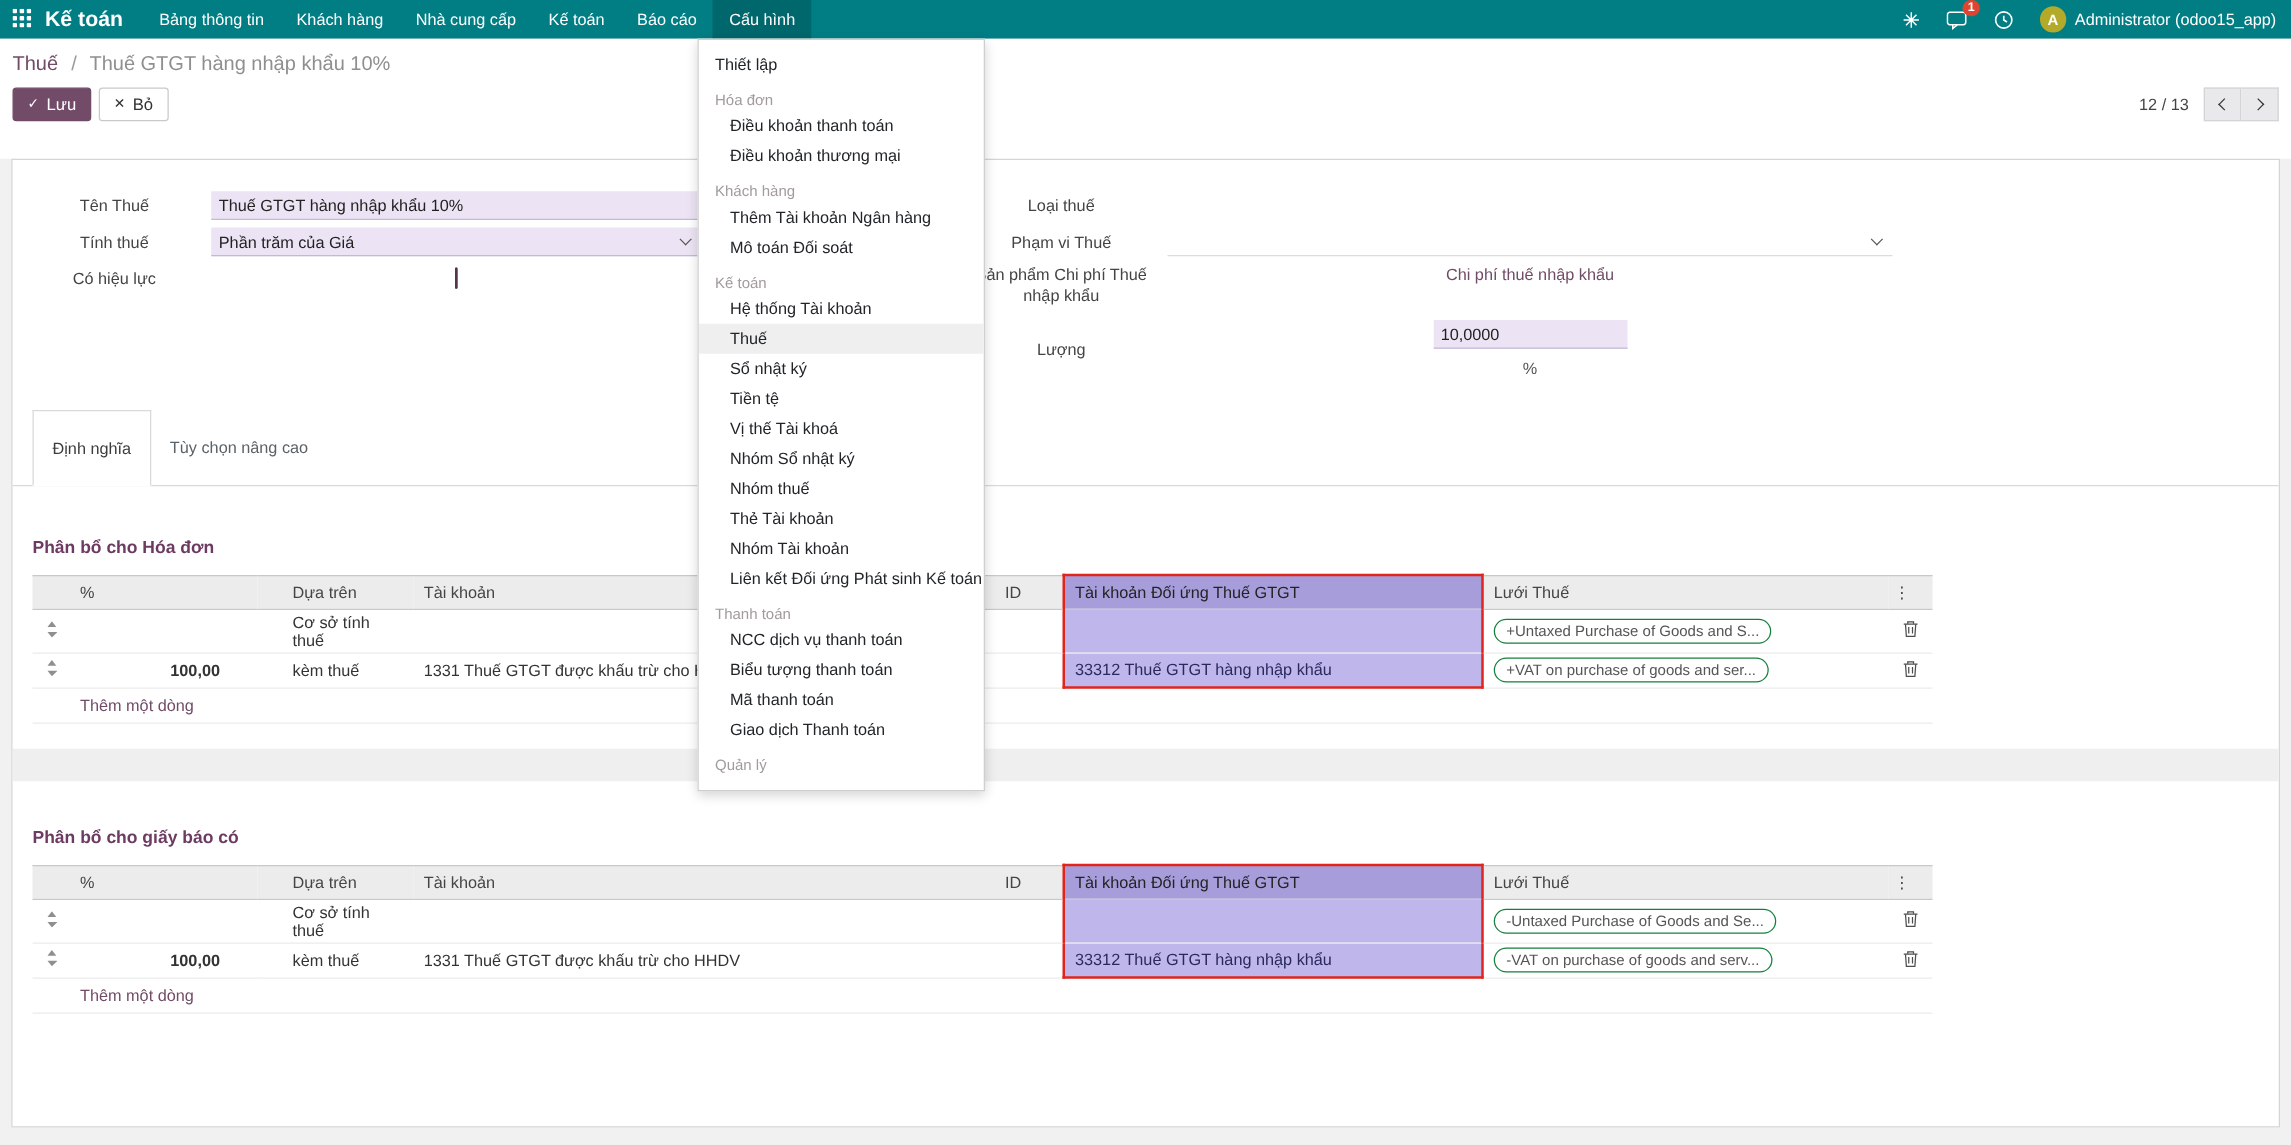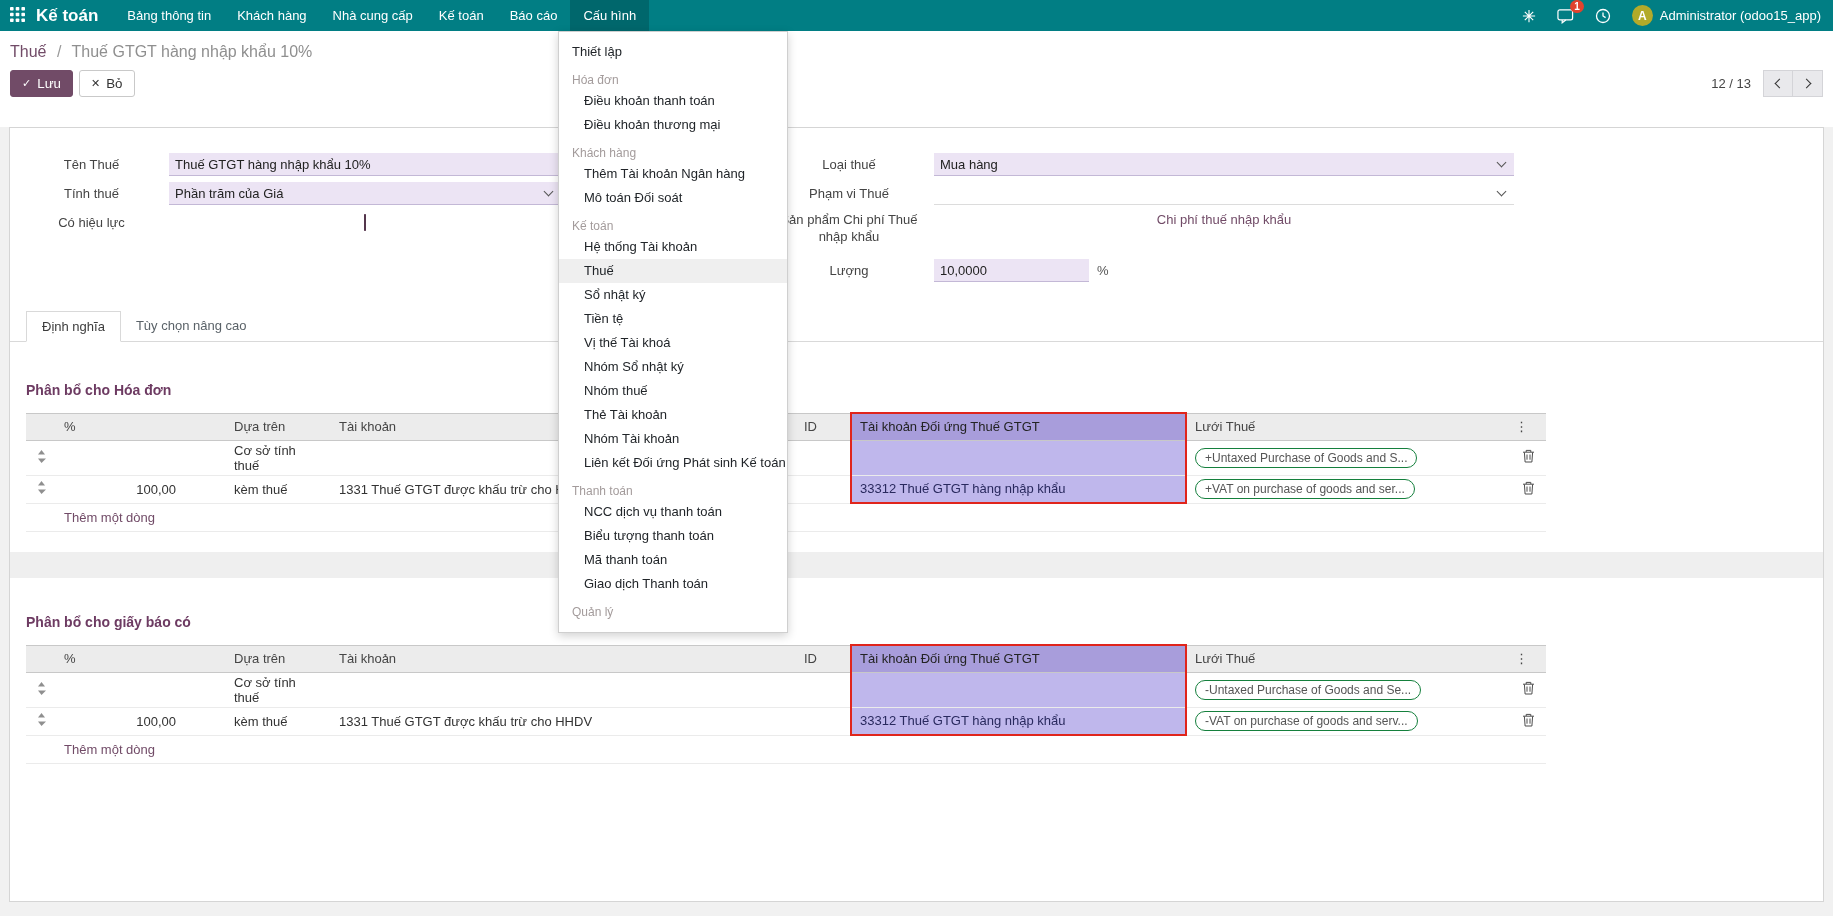--- a/index.html
+++ b/index.html
@@ -60,41 +60,41 @@
   .fg-right .frow { grid-template-columns:158px 580px 1fr; }
   .frow.tall { min-height:48px; align-items:start; padding-top:3px; }
   .flabel { color:#444; padding-right:12px; line-height:17px; }
   .o-input { background:#ece4f4; border-bottom:1px solid #c3b8d6; height:23px; display:flex;
              align-items:center; padding:0 6px; color:#222; cursor:text; }
   .o-select { justify-content:space-between; cursor:pointer; }
   .o-select.empty { background:transparent; border-bottom:1px solid #dcdcdc; }
   .sel-caret { width:7px; height:7px; border-right:1.4px solid #555; border-bottom:1.4px solid #555;
                transform:rotate(45deg); margin:-4px 3px 0 0; flex:0 0 auto; }
   .link-value { color:#714B67; cursor:pointer; line-height:17px; }
-  .amount-wrap { display:flex; align-items:center; gap:8px; }
+  .amount-wrap { display:flex; align-items:center; gap:8px;flex-direction:column; }
   .amount-wrap .o-input { width:155px; }
   .suffix { color:#555; }
   .o-check { width:20px; height:20px; border-radius:4px; background:#714B67; border:1px solid #54364c;
              position:relative; cursor:pointer; }
   .o-check::after { content:""; position:absolute; left:6px; top:2.5px; width:5px; height:10px;
                     border-right:2px solid #fff; border-bottom:2px solid #fff; transform:rotate(45deg); }
 
   
   .tabs { display:flex; margin:26px -16px 0; padding:0 16px; border-bottom:1px solid #d9d9d9; }
-  .tab { padding:7px 15px; cursor:pointer; color:#5a6268; margin-bottom:-1px; }
+  .tab { padding:22px 15px; cursor:pointer; color:#5a6268; margin-bottom:-1px; }
   .tab.active { background:#fff; border:1px solid #d9d9d9; border-bottom-color:#fff; color:#3c3c3c; }
 
   
   .section-title { margin:40px 0 14px; font-size:14px; font-weight:700; color:#6d3b62; }
   .section-title.second { margin-top:36px; }
   table.o2m { border-collapse:collapse; table-layout:fixed; width:1520px; }
   .o2m th { background:#ececec; border-top:1px solid #c8c8c8; border-bottom:1px solid #c8c8c8;
             font-weight:400; color:#454545; text-align:left; padding:5px 8px; height:27px; cursor:pointer; }
   .o2m td { border-bottom:1px solid #ebebeb; padding:2px 8px; height:28px; vertical-align:middle; color:#333; }
-  .c-pct  { text-align:right; padding-right:30px !important; }
+  .c-pct  { text-align:right; padding-right:30px !important;font-weight:bold; }
   .c-based{ padding-left:28px !important; }
   .c-id   { text-align:right; }
   th.hl-h { background:#a89ddb; color:#232323; border-left:2px solid #e0251c; border-right:2px solid #e0251c;
             border-top:2px solid #e0251c; }
   td.hl-c { background:#bfb7ec; border-left:2px solid #e0251c; border-right:2px solid #e0251c; color:#29295e; }
   td.hl-c.hl-last { border-bottom:2px solid #e0251c; }
   .handle-cell { text-align:center; padding:0 !important; cursor:grab; }
   .del-cell { text-align:center; padding:0 !important; cursor:pointer; }
   .opt-col { text-align:center; padding:5px 4px !important; font-weight:700; color:#555; }
   .pill { display:inline-block; max-width:100%; border:1px solid #15803d; border-radius:11px; padding:0 9px;
@@ -221,24 +221,20 @@
         <div class="frow">
           <div class="flabel">Có hiệu lực</div>
           <div><span class="o-check" role="checkbox" aria-checked="true"></span></div>
           <div></div>
         </div>
       </div>
 
       <div class="fg-right">
         <div class="frow">
           <div class="flabel">Loại thuế</div>
-          <div class="o-input o-select">
-            <span>Mua hàng</span>
-            <span class="sel-caret"></span>
-          </div>
           <div></div>
         </div>
         <div class="frow">
           <div class="flabel">Phạm vi Thuế</div>
           <div class="o-input o-select empty">
             <span></span>
             <span class="sel-caret"></span>
           </div>
           <div></div>
         </div>

